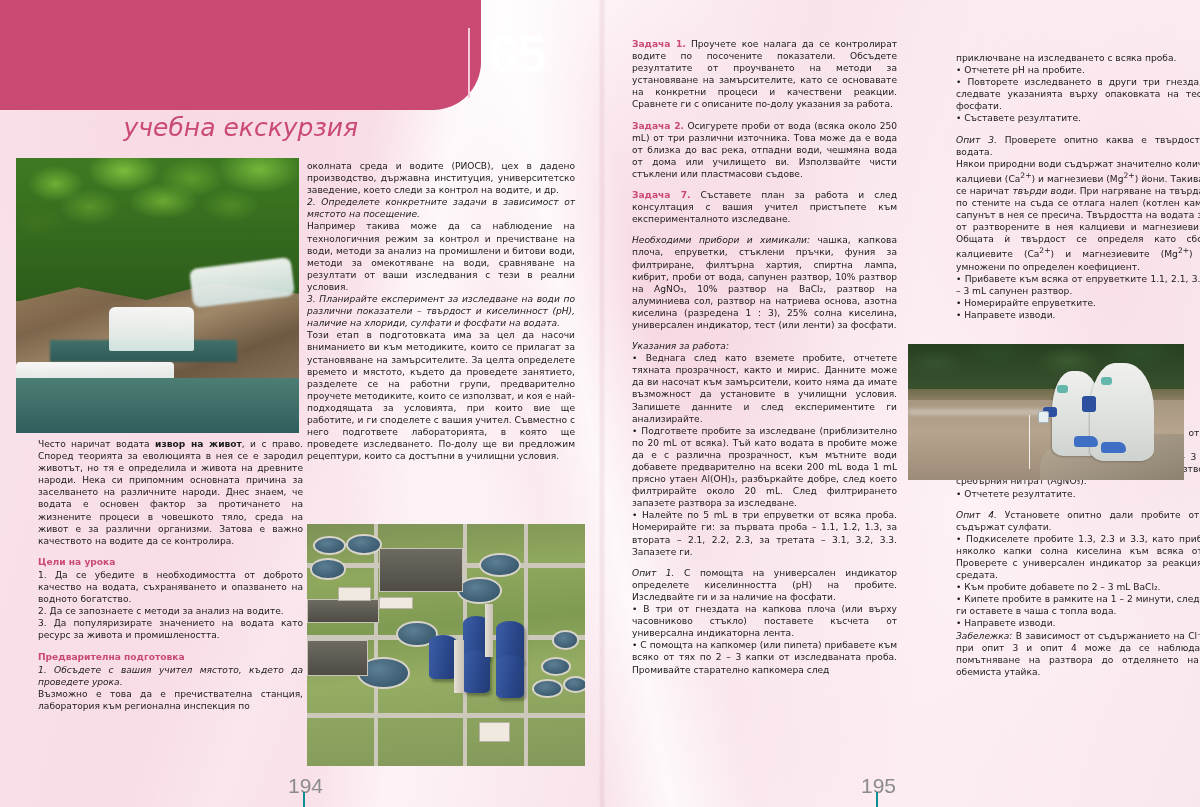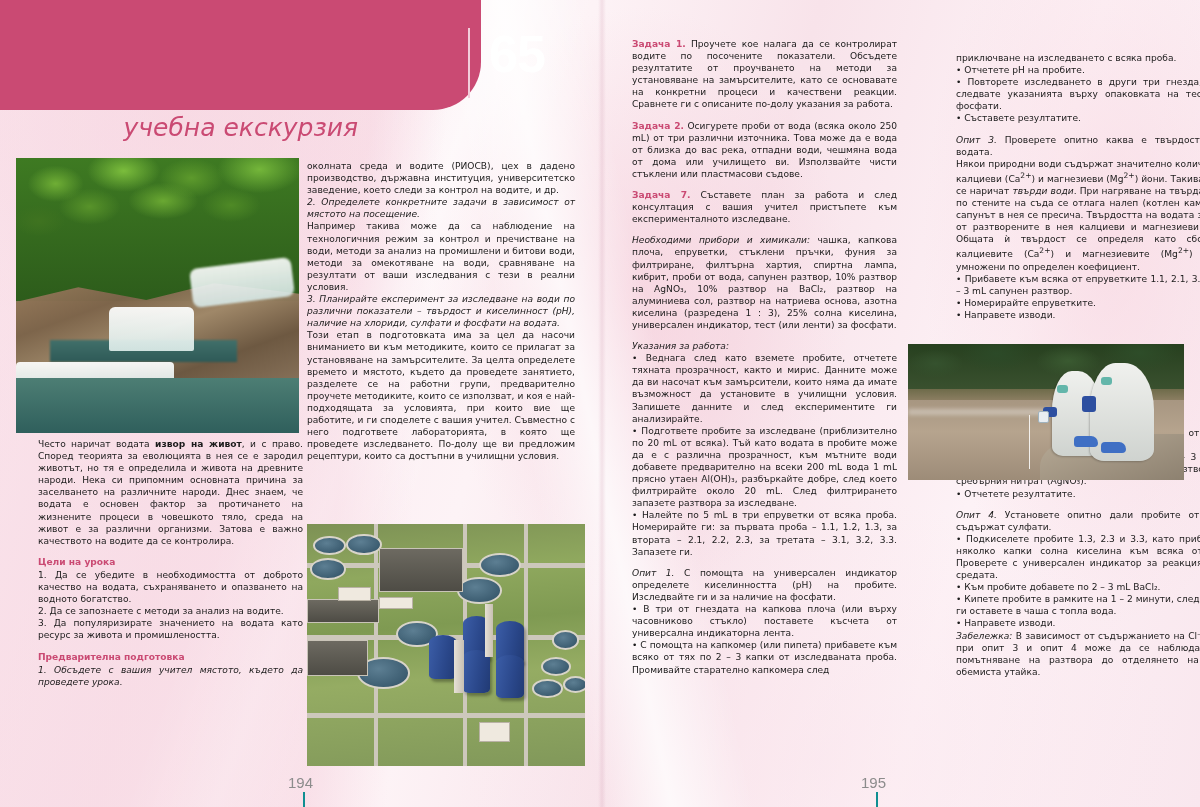--- a/index.html
+++ b/index.html
@@ -167,21 +167,21 @@
   .sm-mask { position:absolute; background:#63b6aa; border-radius:3px; }
   .sm-boot { position:absolute; background:#3f6fc4; border-radius:4px 7px 4px 3px; }
   .sm-glove{position:absolute;background:#2d4fa0;border-radius:3px;}
   .sm-line{position:absolute;background:rgba(255,255,255,.85);}
   .sm-bottle{position:absolute;background:#e9eef2;border:1px solid #9fb2bd;border-radius:2px;}
 
   
   .pagenum {
     position:absolute;
     font-family:"Liberation Sans", sans-serif;
-    font-size:15px;
+    font-size:21px;
     color:#8c8c8c;
     z-index:4;
   }
   .pagerule {
     position:absolute;
     width:2px; height:26px;
     background:#108f92;
     z-index:4;
   }
   #pagenum-194 { left:288px; top:774px; }
@@ -271,20 +271,21 @@
   </div>
 
   <div class="col" id="col1">
     <p><span id="c1-intro">Често наричат водата <b>извор на живот</b>, и с право. Според теорията за еволюцията в нея се е зародил животът, но тя е определила и живота на древните народи. Нека си припомним основната причина за заселването на различните народи. Днес знаем, че водата е основен фактор за протичането на жизнените процеси в човешкото тяло, среда на живот е за различни организми. Затова е важно качеството на водите да се контролира.</span></p>
     <span class="pinkhead" style="color: rgb(202, 74, 115);">Цели на урока</span>
     <p>1. Да се убедите в необходимостта от доброто качество на водата, съхраняването и опазването на водното богатство.</p>
     <p>2. Да се запознаете с методи за анализ на водите.</p>
     <p>3. Да популяризирате значението на водата като ресурс за живота и промишлеността.</p>
     <span class="pinkhead" style="color: rgb(202, 74, 115);">Предварителна подготовка</span>
     <p class="it">1. Обсъдете с вашия учител мястото, където да проведете урока.</p>
+    <p>Възможно е това да е пречиствателна станция, лаборатория към регионална инспекция по</p>
   </div>
 
   <div class="col" id="col2">
     <p>околната среда и водите (РИОСВ), цех в дадено производство, държавна институция, университетско заведение, което следи за контрол на водите, и др.</p>
     <p class="it">2. Определете конкретните задачи в зависимост от мястото на посещение.</p>
     <p>Например такива може да са наблюдение на технологичния режим за контрол и пречистване на води, методи за анализ на промишлени и битови води, методи за омекотяване на води, сравняване на резултати от ваши изследвания с тези в реални условия.</p>
     <p class="it">3. Планирайте експеримент за изследване на води по различни показатели – твърдост и киселинност (pH), наличие на хлориди, сулфати и фосфати на водата.</p>
     <p>Този етап в подготовката има за цел да насочи вниманието ви към методиките, които се прилагат за установяване на замърсителите. За целта определете времето и мястото, където да проведете занятието, разделете се на работни групи, предварително проучете методиките, които се използват, и коя е най-подходящата за условията, при които вие ще работите, и ги споделете с вашия учител. Съвместно с него подгответе лабораторията, в която ще проведете изследването. По-долу ще ви предложим рецептури, които са достъпни в училищни условия.</p>
   </div>
 

